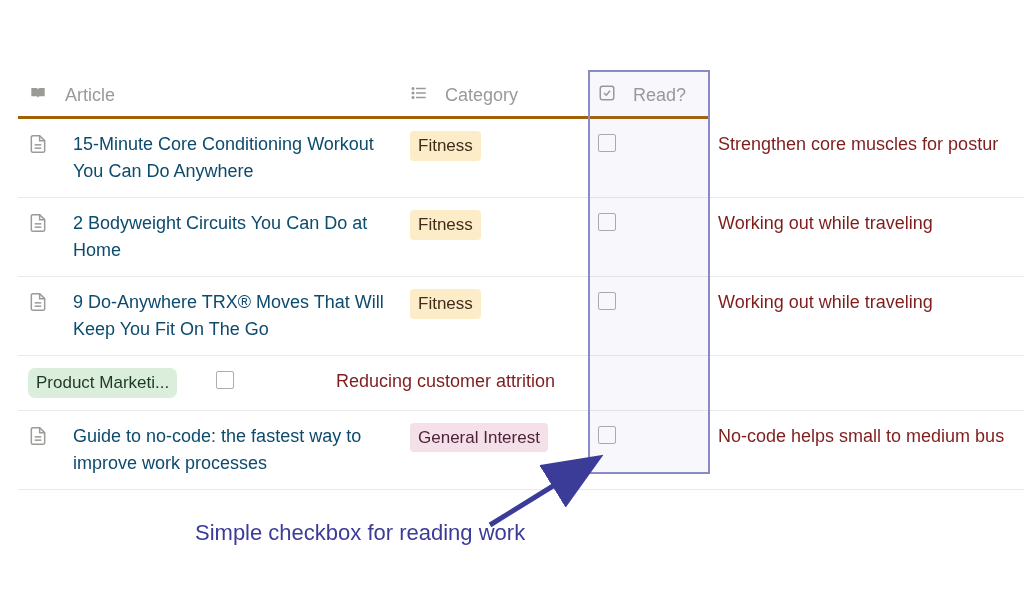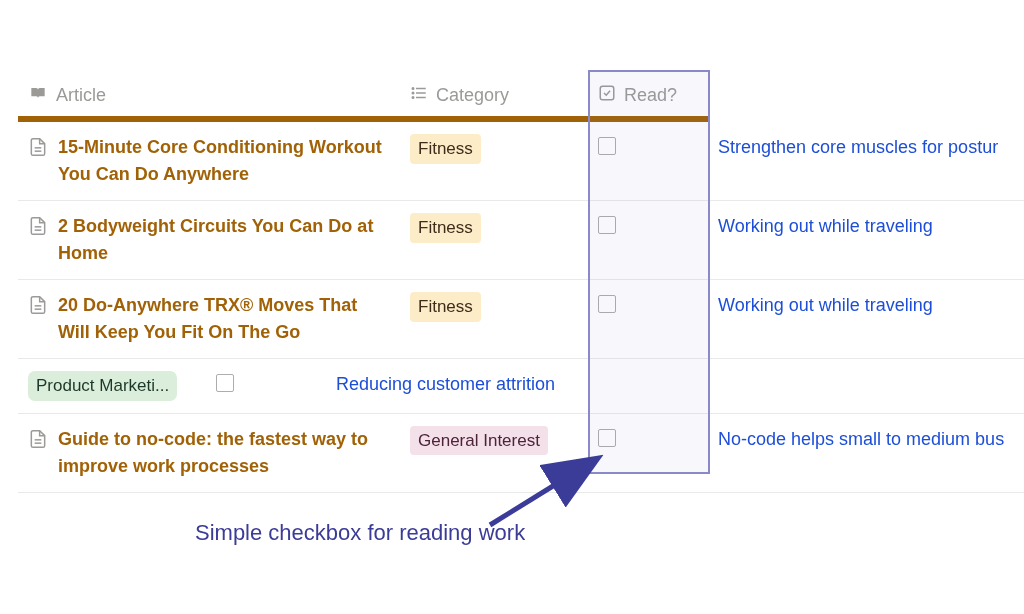--- a/index.html
+++ b/index.html
@@ -22,42 +22,42 @@
     }
     .header-row {
       display: flex;
     }
     .header-cell {
       display: flex;
       align-items: center;
       padding: 8px 10px;
       color: #9b9a97;
       font-size: 18px;
-      gap: 8px;
-      border-bottom: 6px solid #a16207;
+      gap: 17px;
+      border-bottom: 3px solid #a16207;
     }
     .col-article { width: 382px; }
     .col-category { width: 188px; }
     .col-read { width: 120px; }
     .col-why { flex: 1; min-width: 300px; }
     .data-row {
       display: flex;
       border-bottom: 1px solid #e9e9e7;
     }
     .data-cell {
       padding: 12px 10px;
       font-size: 18px;
       line-height: 1.5;
       display: flex;
       align-items: flex-start;
     }
     .article-cell {
-      gap: 10px;
-      font-weight: 700;
-      color: #a16207;
+      gap: 25px;
+      font-weight: 400;
+      color: #0c4a6e;
     }
     .page-icon {
       flex-shrink: 0;
       margin-top: 2px;
       color: #9b9a97;
     }
     .article-title {
       word-wrap: break-word;
     }
     .category-tag {
@@ -85,21 +85,21 @@
     }
     .checkbox {
       width: 18px;
       height: 18px;
       border: 1.5px solid #adadad;
       border-radius: 2px;
       background: #fff;
       margin-top: 3px;
     }
     .why-text {
-      color: #1d4ed8;
+      color: #7f1d1d;
       white-space: nowrap;
       overflow: hidden;
     }
     .header-icon {
       color: #9b9a97;
       flex-shrink: 0;
     }
     .highlight-box {
       position: absolute;
       top: 70px;
@@ -213,21 +213,21 @@
       <div class="data-row">
         <div class="data-cell col-article article-cell">
     <span class="page-icon">
       <svg width="20" height="22" viewBox="0 0 24 24" fill="none" stroke="currentColor" stroke-width="1.8">
         <path d="M14 2H6a2 2 0 0 0-2 2v16a2 2 0 0 0 2 2h12a2 2 0 0 0 2-2V8z"></path>
         <polyline points="14 2 14 8 20 8"></polyline>
         <line x1="8" y1="13" x2="16" y2="13"></line>
         <line x1="8" y1="17" x2="16" y2="17"></line>
       </svg>
     </span>
-    <span class="article-title">20 Do-Anywhere TRX® Moves That Will Keep You Fit On The Go</span>
+    <span class="article-title">9 Do-Anywhere TRX® Moves That Will Keep You Fit On The Go</span>
         </div>
         <div class="data-cell col-category">
           <span class="category-tag tag-fitness">Fitness</span>
         </div>
         <div class="data-cell col-read">
           <div class="checkbox"></div>
         </div>
         <div class="data-cell col-why">
           <span class="why-text">Working out while traveling</span>
         </div>

